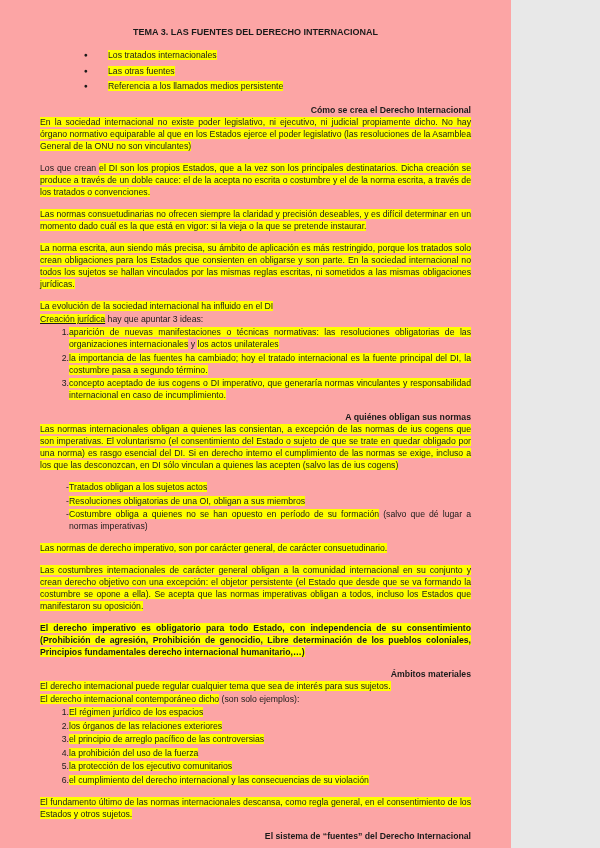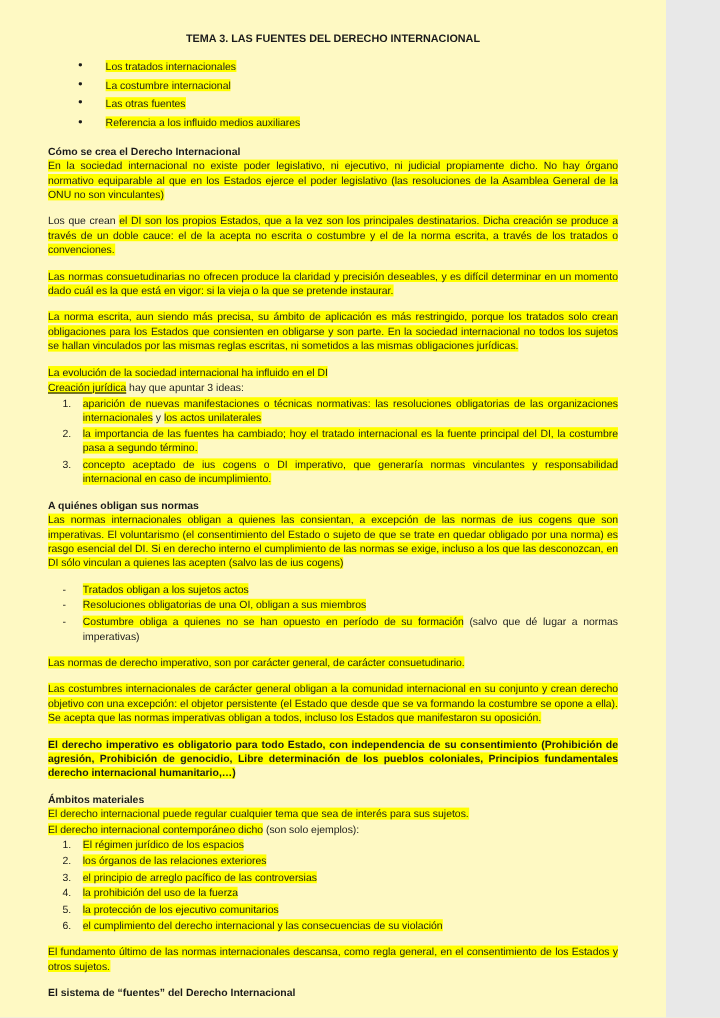--- a/index.html
+++ b/index.html
@@ -4,47 +4,48 @@
 <style>
   * { margin: 0; padding: 0; box-sizing: border-box; }
   html, body { background: #e8e8e8; }
   body {
     width: 600px; height: 848px;
     font-family: "Liberation Sans", sans-serif;
     color: #1a1a1a;
     overflow: hidden;
   }
   .page {
-    width: 555px; height: 848px;
-    background: #fef9c3;
+    width: 511px; height: 848px;
+    background: #fca5a5;
     padding: 26px 40px 24px 40px;
     overflow: hidden;
   }
   .title {
     text-align: center;
     font-weight: bold;
     font-size: 9px;
     line-height: 1.35;
     margin-bottom: 11px;
   }
   .para, .heading, .li-text, .marker {
     font-size: 8.7px;
     line-height: 1.38;
+    text-align: right;
   }
   .para { text-align: justify; margin-bottom: 10px; }
   .para.tight { margin-bottom: 1px; }
   .heading { font-weight: bold; margin-bottom: 0; }
   .hl { background: #ffff00; }
   .b { font-weight: bold; }
   .u { text-decoration: underline; }
   .dark { background: #404040; color: #ffffff; }
   .list { margin-bottom: 10px; }
   .li { display: flex; }
   .bullets { padding-left: 25px; margin-bottom: 12px; }
-  .bullets .li { margin-bottom: 3.5px; }
+  .bullets .li { margin-bottom: 3.5px; gap: 20px; }
   .bullets .marker { flex: 0 0 23px; font-size: 6.5px; padding-top: 2px; }
   .numbered { padding-left: 12px; }
   .numbered .li { margin-bottom: 1.5px; }
   .numbered .marker { flex: 0 0 17px; }
   .dashes { padding-left: 12px; }
   .dashes .li { margin-bottom: 1.5px; }
   .dashes .marker { flex: 0 0 17px; }
   .li-text { flex: 1; text-align: justify; }
 </style>
 </head>
@@ -53,35 +54,31 @@
 <div class="page">
   <div class="title">TEMA 3. LAS FUENTES DEL DERECHO INTERNACIONAL</div>
   <div id="doc-body">
       <div class="list bullets">
         <div class="li">
           <span class="marker">●</span>
           <span class="li-text"><span class="hl">Los tratados internacionales</span></span>
         </div>
         <div class="li">
           <span class="marker">●</span>
-          <span class="li-text"><span class="hl">La costumbre internacional</span></span>
-        </div>
-        <div class="li">
-          <span class="marker">●</span>
           <span class="li-text"><span class="hl">Las otras fuentes</span></span>
         </div>
         <div class="li">
           <span class="marker">●</span>
-          <span class="li-text"><span class="hl">Referencia a los influido medios auxiliares</span></span>
+          <span class="li-text"><span class="hl">Referencia a los llamados medios persistente</span></span>
         </div>
       </div>
       <div class="heading"><span>Cómo se crea el Derecho Internacional</span></div>
       <div class="para"><span class="hl">En la sociedad internacional no existe poder legislativo, ni ejecutivo, ni judicial propiamente dicho. No hay órgano normativo equiparable al que en los Estados ejerce el poder legislativo (las resoluciones de la Asamblea General de la ONU no son vinculantes)</span></div>
       <div class="para"><span>Los que crean </span><span class="hl">el DI son los propios Estados, que a la vez son los principales destinatarios. Dicha creación se produce a través de un doble cauce: el de la acepta no escrita o costumbre y el de la norma escrita, a través de los tratados o convenciones.</span></div>
-      <div class="para"><span class="hl">Las normas consuetudinarias no ofrecen produce la claridad y precisión deseables, y es difícil determinar en un momento dado cuál es la que está en vigor: si la vieja o la que se pretende instaurar.</span></div>
+      <div class="para"><span class="hl">Las normas consuetudinarias no ofrecen siempre la claridad y precisión deseables, y es difícil determinar en un momento dado cuál es la que está en vigor: si la vieja o la que se pretende instaurar.</span></div>
       <div class="para"><span class="hl">La norma escrita, aun siendo más precisa, su ámbito de aplicación es más restringido, porque los tratados solo crean obligaciones para los Estados que consienten en obligarse y son parte. En la sociedad internacional no todos los sujetos se hallan vinculados por las mismas reglas escritas, ni sometidos a las mismas obligaciones jurídicas.</span></div>
       <div class="para tight"><span class="hl">La evolución de la sociedad internacional ha influido en el DI</span></div>
       <div class="para tight"><span class="hl u">Creación jurídica</span><span> hay que apuntar 3 ideas:</span></div>
       <div class="list numbered">
         <div class="li">
           <span class="marker">1.</span>
           <span class="li-text"><span class="hl">aparición de nuevas manifestaciones o técnicas normativas: las resoluciones obligatorias de las organizaciones internacionales</span><span> y </span><span class="hl">los actos unilaterales</span></span>
         </div>
         <div class="li">
           <span class="marker">2.</span>

